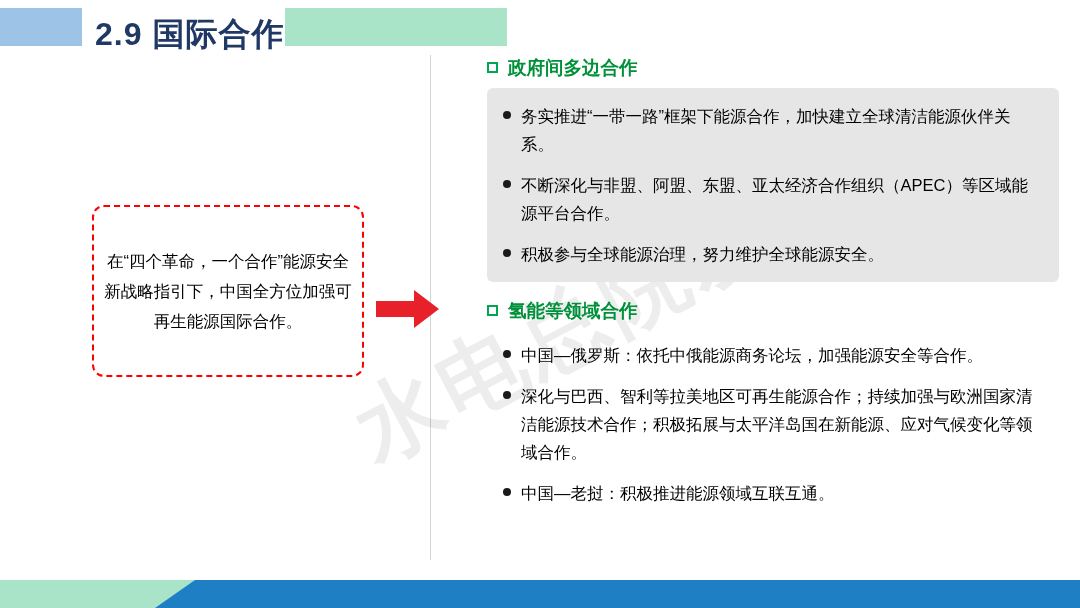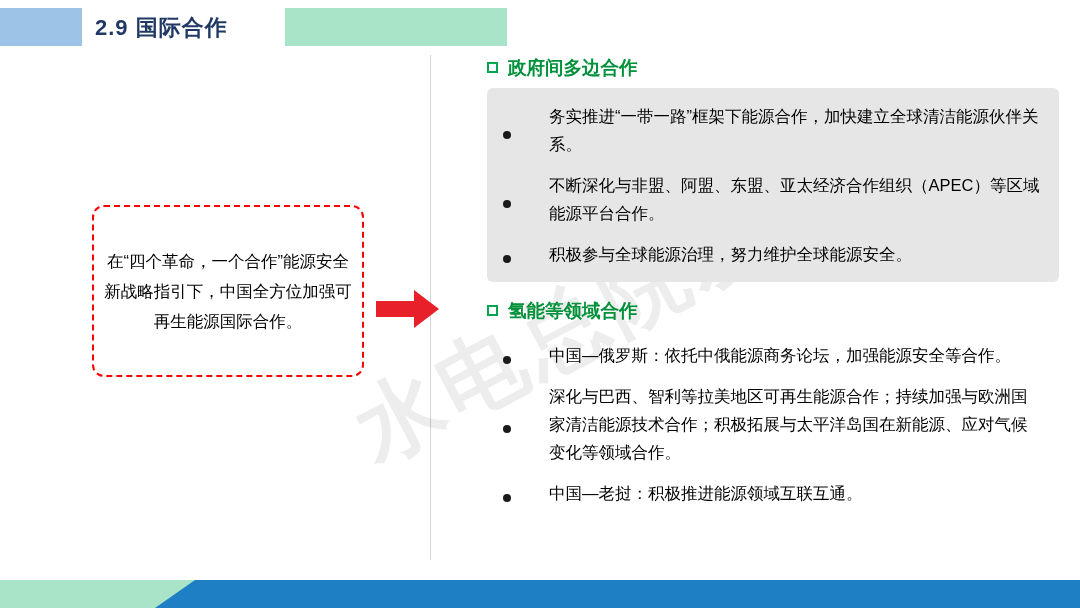--- a/index.html
+++ b/index.html
@@ -28,21 +28,21 @@
     left: 0;
     top: 0;
     width: 82px;
     height: 38px;
     background: #9dc3e6;
   }
   .header-title {
     position: absolute;
     left: 95px;
     top: 5px;
-    font-size: 22px;
+    font-size: 32px;
     font-weight: bold;
     color: #1f3864;
     letter-spacing: 1px;
     white-space: nowrap;
   }
   .header-green {
     position: absolute;
     left: 285px;
     top: 0;
     width: 222px;
@@ -139,23 +139,22 @@
     padding: 14px 18px 14px 16px;
     box-sizing: border-box;
   }
   .panel.transparent {
     background: transparent;
     padding-left: 16px;
     padding-top: 10px;
   }
   .bullet-row {
     display: flex;
-    align-items: center;
+    align-items: flex-start;
     margin-bottom: 13px;
-    gap: 28px;
   }
   .bullet-row:last-child { margin-bottom: 0; }
   .dot {
     width: 8px;
     height: 8px;
     background: #1a1a1a;
     border-radius: 50%;
     margin-top: 9px;
     margin-right: 10px;
     flex: 0 0 auto;

